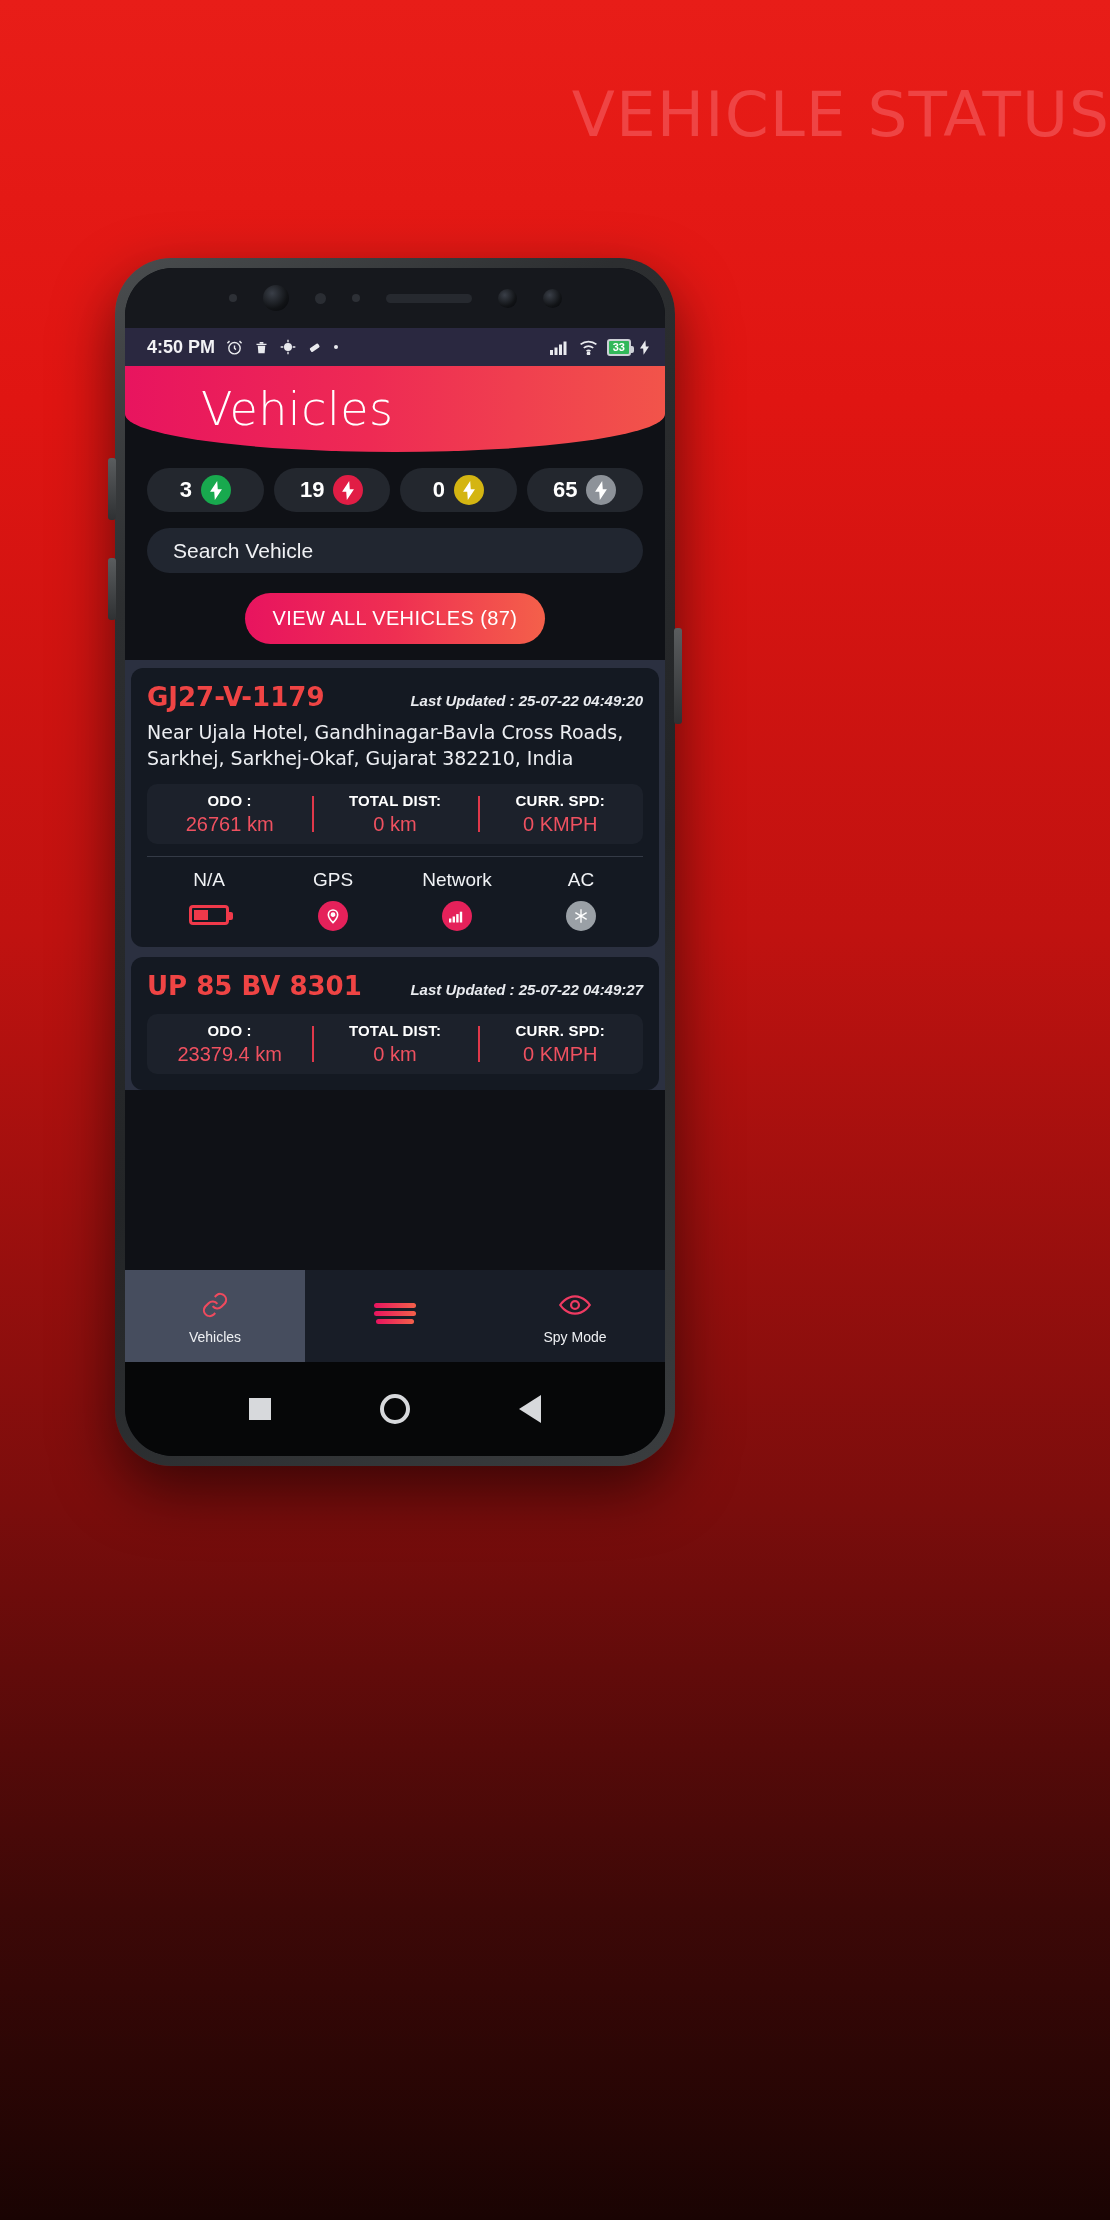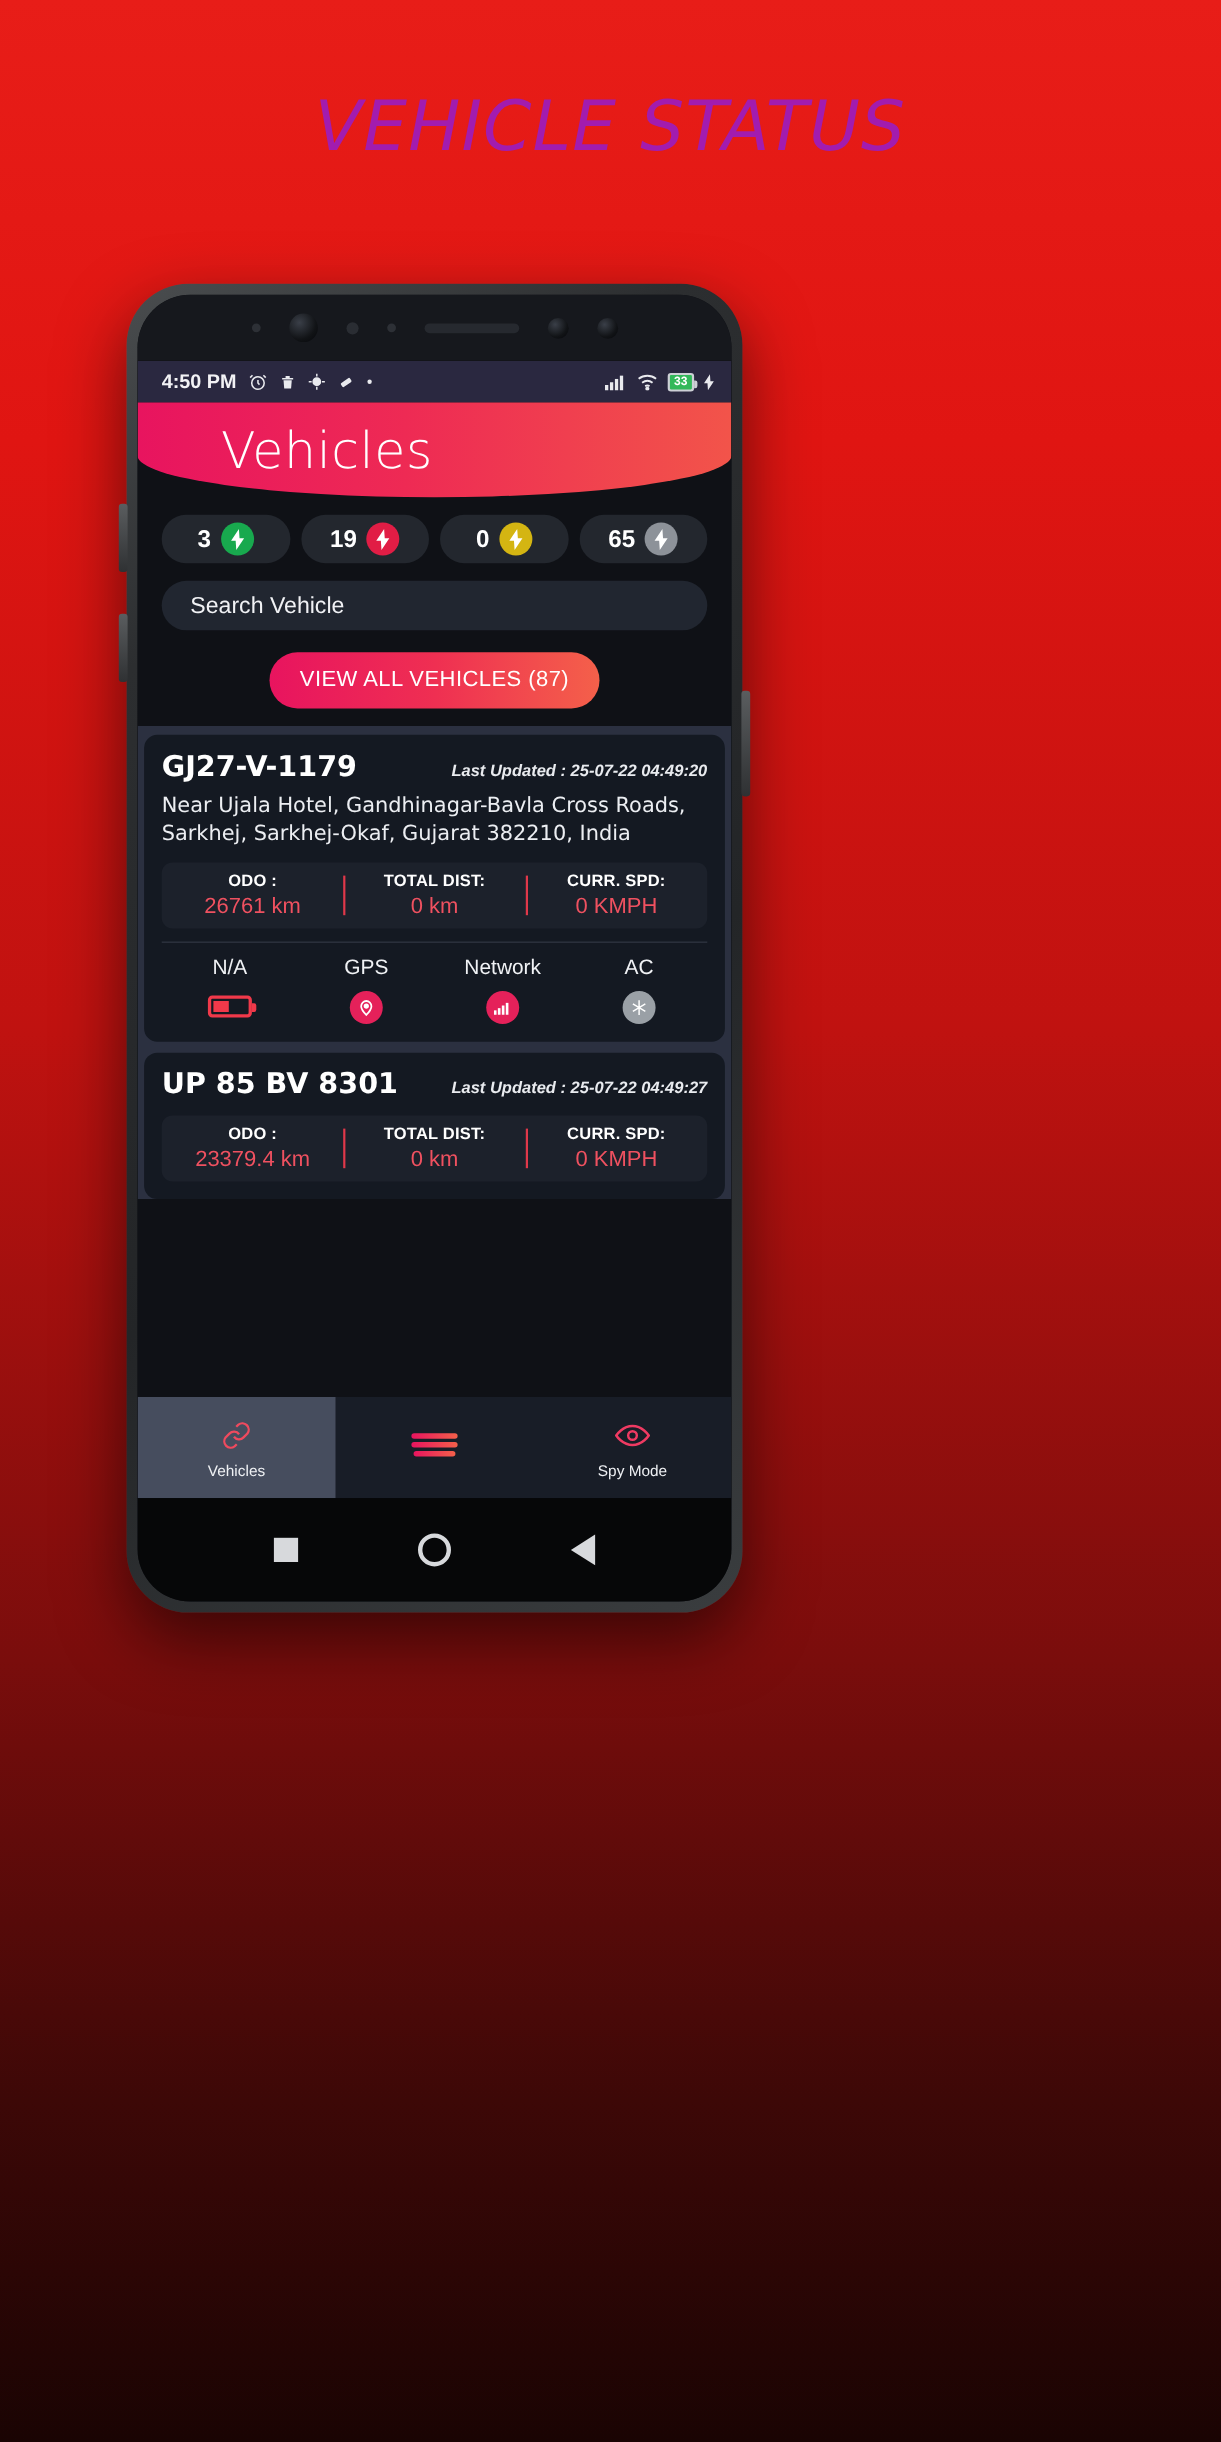--- a/index.html
+++ b/index.html
@@ -15,27 +15,26 @@
     background: linear-gradient(180deg, #e81d18 0%, #e01512 18%, #c01210 42%, #7a0d0c 68%, #3d0807 86%, #1a0403 100%);
     position: relative;
   }
 
   
   .poster-title {
     position: absolute;
     top: 78px;
     left: 0;
     width: 100%;
-    text-align: center;
-    color: #a21caf;
+    text-align: right;
+    color: #ef4444;
     font-size: 63px;
     font-weight: 400;
     letter-spacing: 1px;
     font-family: "DejaVu Sans", sans-serif;
-    font-style: italic;
   }
 
   
   .phone {
     position: absolute;
     left: 115px;
     top: 258px;
     width: 560px;
     height: 1208px;
     border-radius: 56px;
@@ -218,21 +217,21 @@
     border-radius: 12px;
     padding: 14px 16px 16px 16px;
     margin-bottom: 10px;
   }
   .vcard-top {
     display: flex;
     align-items: baseline;
     gap: 14px;
   }
   .vplate {
-    color: #ffffff;
+    color: #ef4444;
     font-size: 26px;
     font-weight: bold;
     font-family: "DejaVu Sans", sans-serif;
   }
   .vupdated {
     color: #e9ebef;
     font-size: 15px;
     font-style: italic;
     font-weight: bold;
     margin-left: auto;

